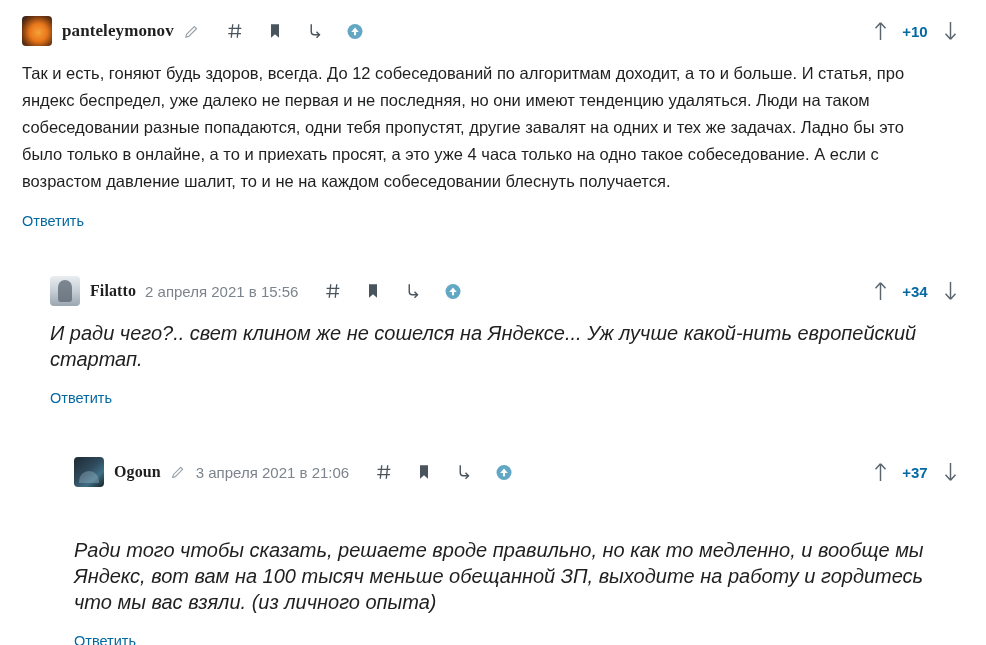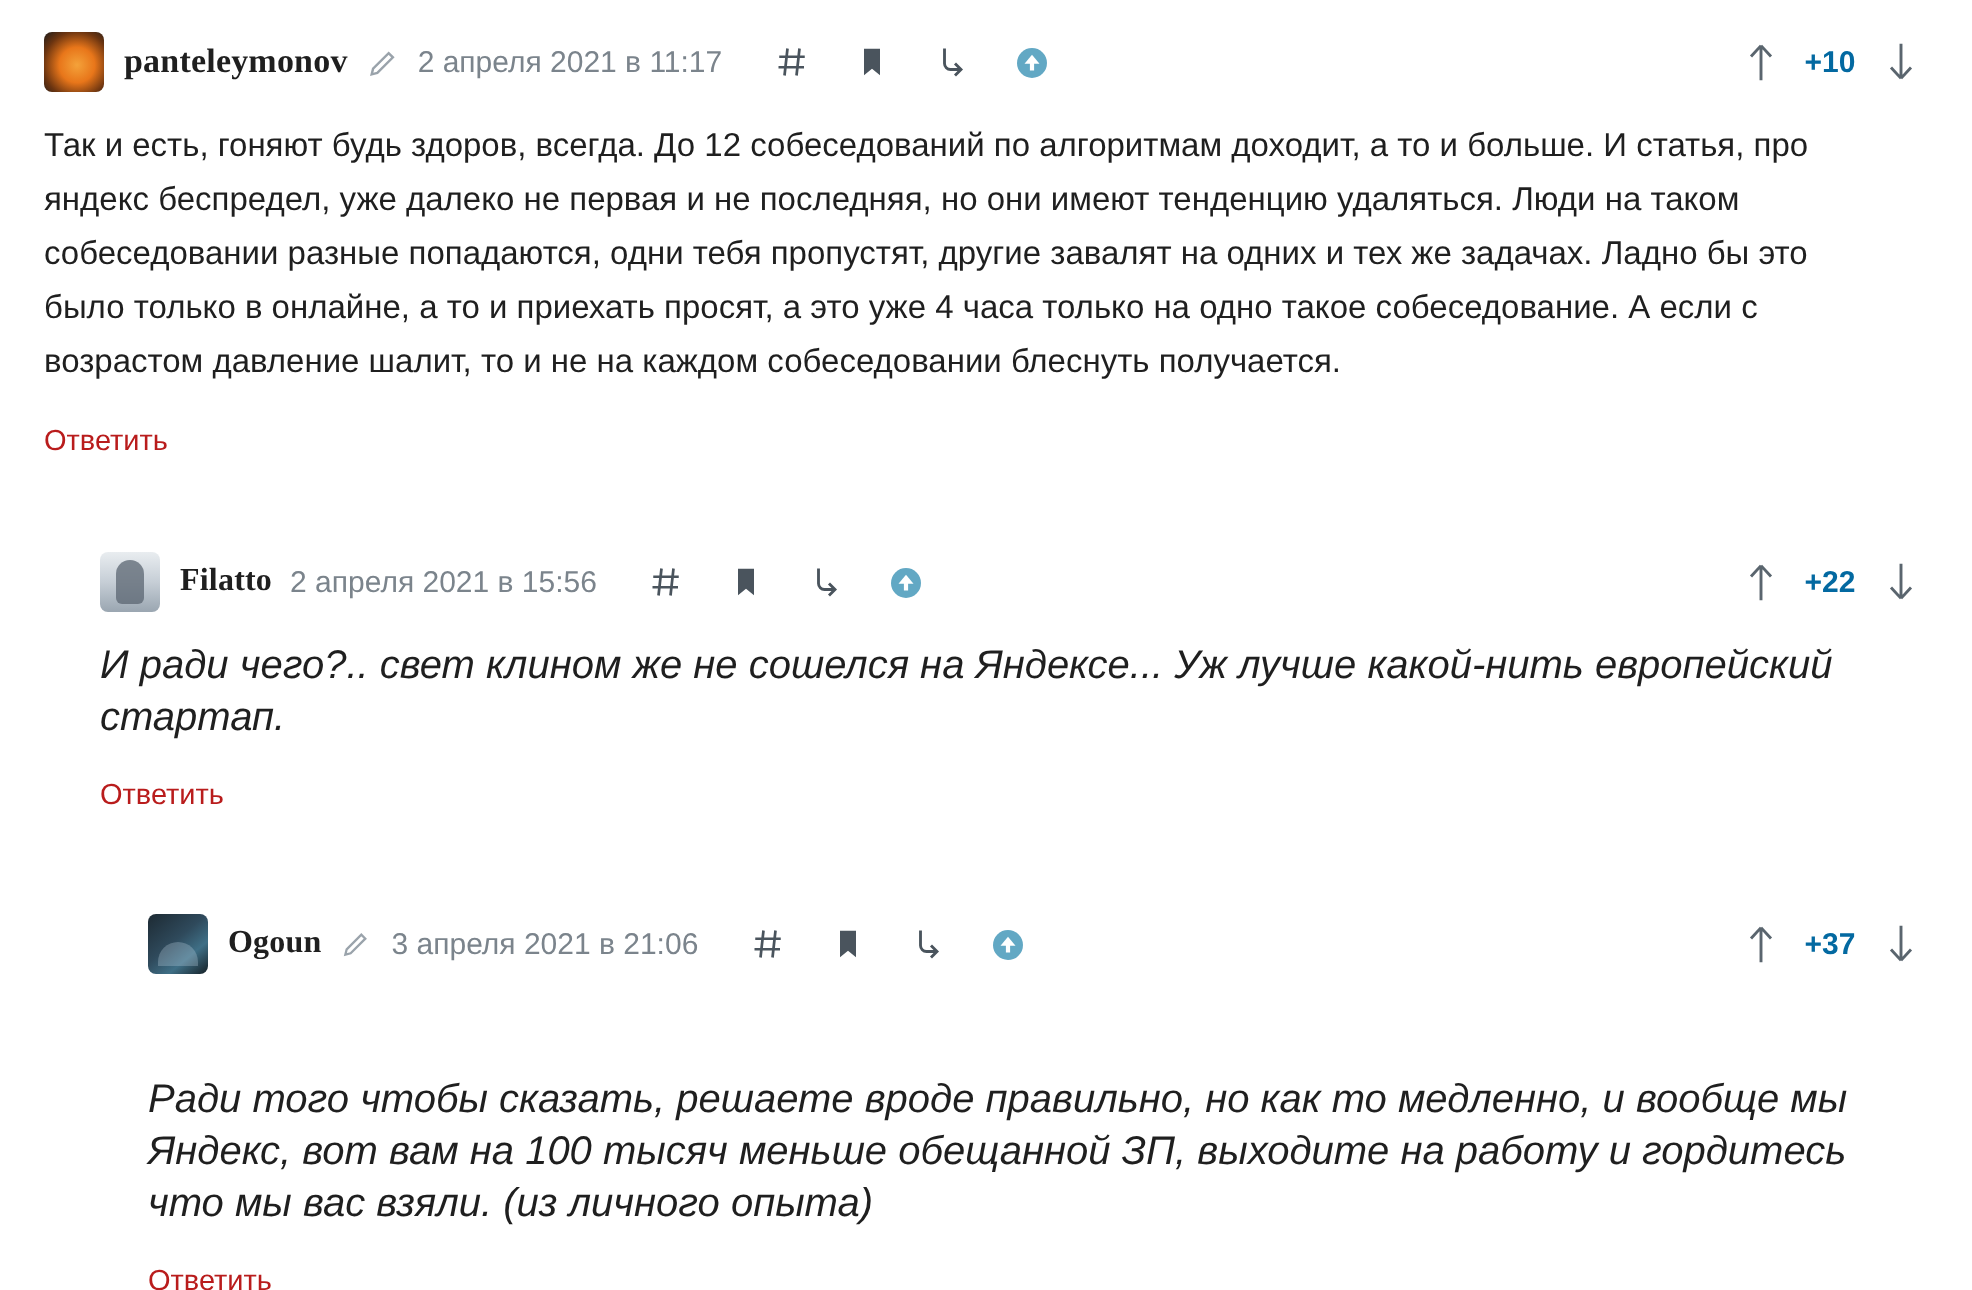--- a/index.html
+++ b/index.html
@@ -142,40 +142,39 @@
     max-width: 920px;
   }
   .level-2 .ctext, .level-3 .ctext { font-size: 20px; line-height: 26px; max-width: 880px; font-style: italic; }
   .level-1 .ctext { margin-left: 0; }
   .level-2 .ctext { margin-left: 0; }
   .level-3 .ctext { margin-left: 0; margin-top: 48px; }
 
   .reply {
     margin-top: 18px;
     font-size: 14.5px;
-    color: #b91c1c;
+    color: #0369a1;
     cursor: pointer;
     display: inline-block;
   }
 </style>
 </head>
 <body>
 
 <div class="thread">
 
   <div class="comment level-1">
     <div class="chead">
       <div class="avatar av1"></div>
       <span class="uname">panteleymonov</span>
       <span class="pencil-icon">
         <svg width="17" height="17" viewBox="0 0 24 24" fill="none" stroke="currentColor" stroke-width="1.7">
           <path d="M4 20l4-1 11-11-3-3L5 16l-1 4z"></path>
         </svg>
       </span>
-      <span class="timestamp">2 апреля 2021 в 11:17</span>
       <div class="hicons">
         <span class="hicon">
           <svg width="18" height="18" viewBox="0 0 24 24" fill="none" stroke="currentColor" stroke-width="1.8">
             <path d="M9 3L7 21M17 3l-2 18M3.5 8.5h17M3 15.5h17"></path>
           </svg>
         </span>
         <span class="hicon">
           <svg width="16" height="18" viewBox="0 0 24 24" fill="currentColor">
             <path d="M6 2h12v20l-6-5-6 5V2z"></path>
           </svg>
@@ -241,21 +240,21 @@
             <rect x="10.6" y="12" width="2.8" height="5" fill="#ffffff"></rect>
           </svg>
         </span>
       </div>
       <div class="votes">
         <span class="arrow">
           <svg width="15" height="20" viewBox="0 0 16 22" fill="none" stroke="currentColor" stroke-width="1.6">
             <path d="M8 21V2M8 2L2.5 8M8 2l5.5 6"></path>
           </svg>
         </span>
-        <span class="score">+22</span>
+        <span class="score">+34</span>
         <span class="arrow">
           <svg width="15" height="20" viewBox="0 0 16 22" fill="none" stroke="currentColor" stroke-width="1.6">
             <path d="M8 1v19M8 20l-5.5-6M8 20l5.5-6"></path>
           </svg>
         </span>
       </div>
     </div>
     <div class="ctext">И ради чего?.. свет клином же не сошелся на Яндексе... Уж лучше какой-нить европейский стартап.</div>
     <div class="reply">Ответить</div>
   </div>

